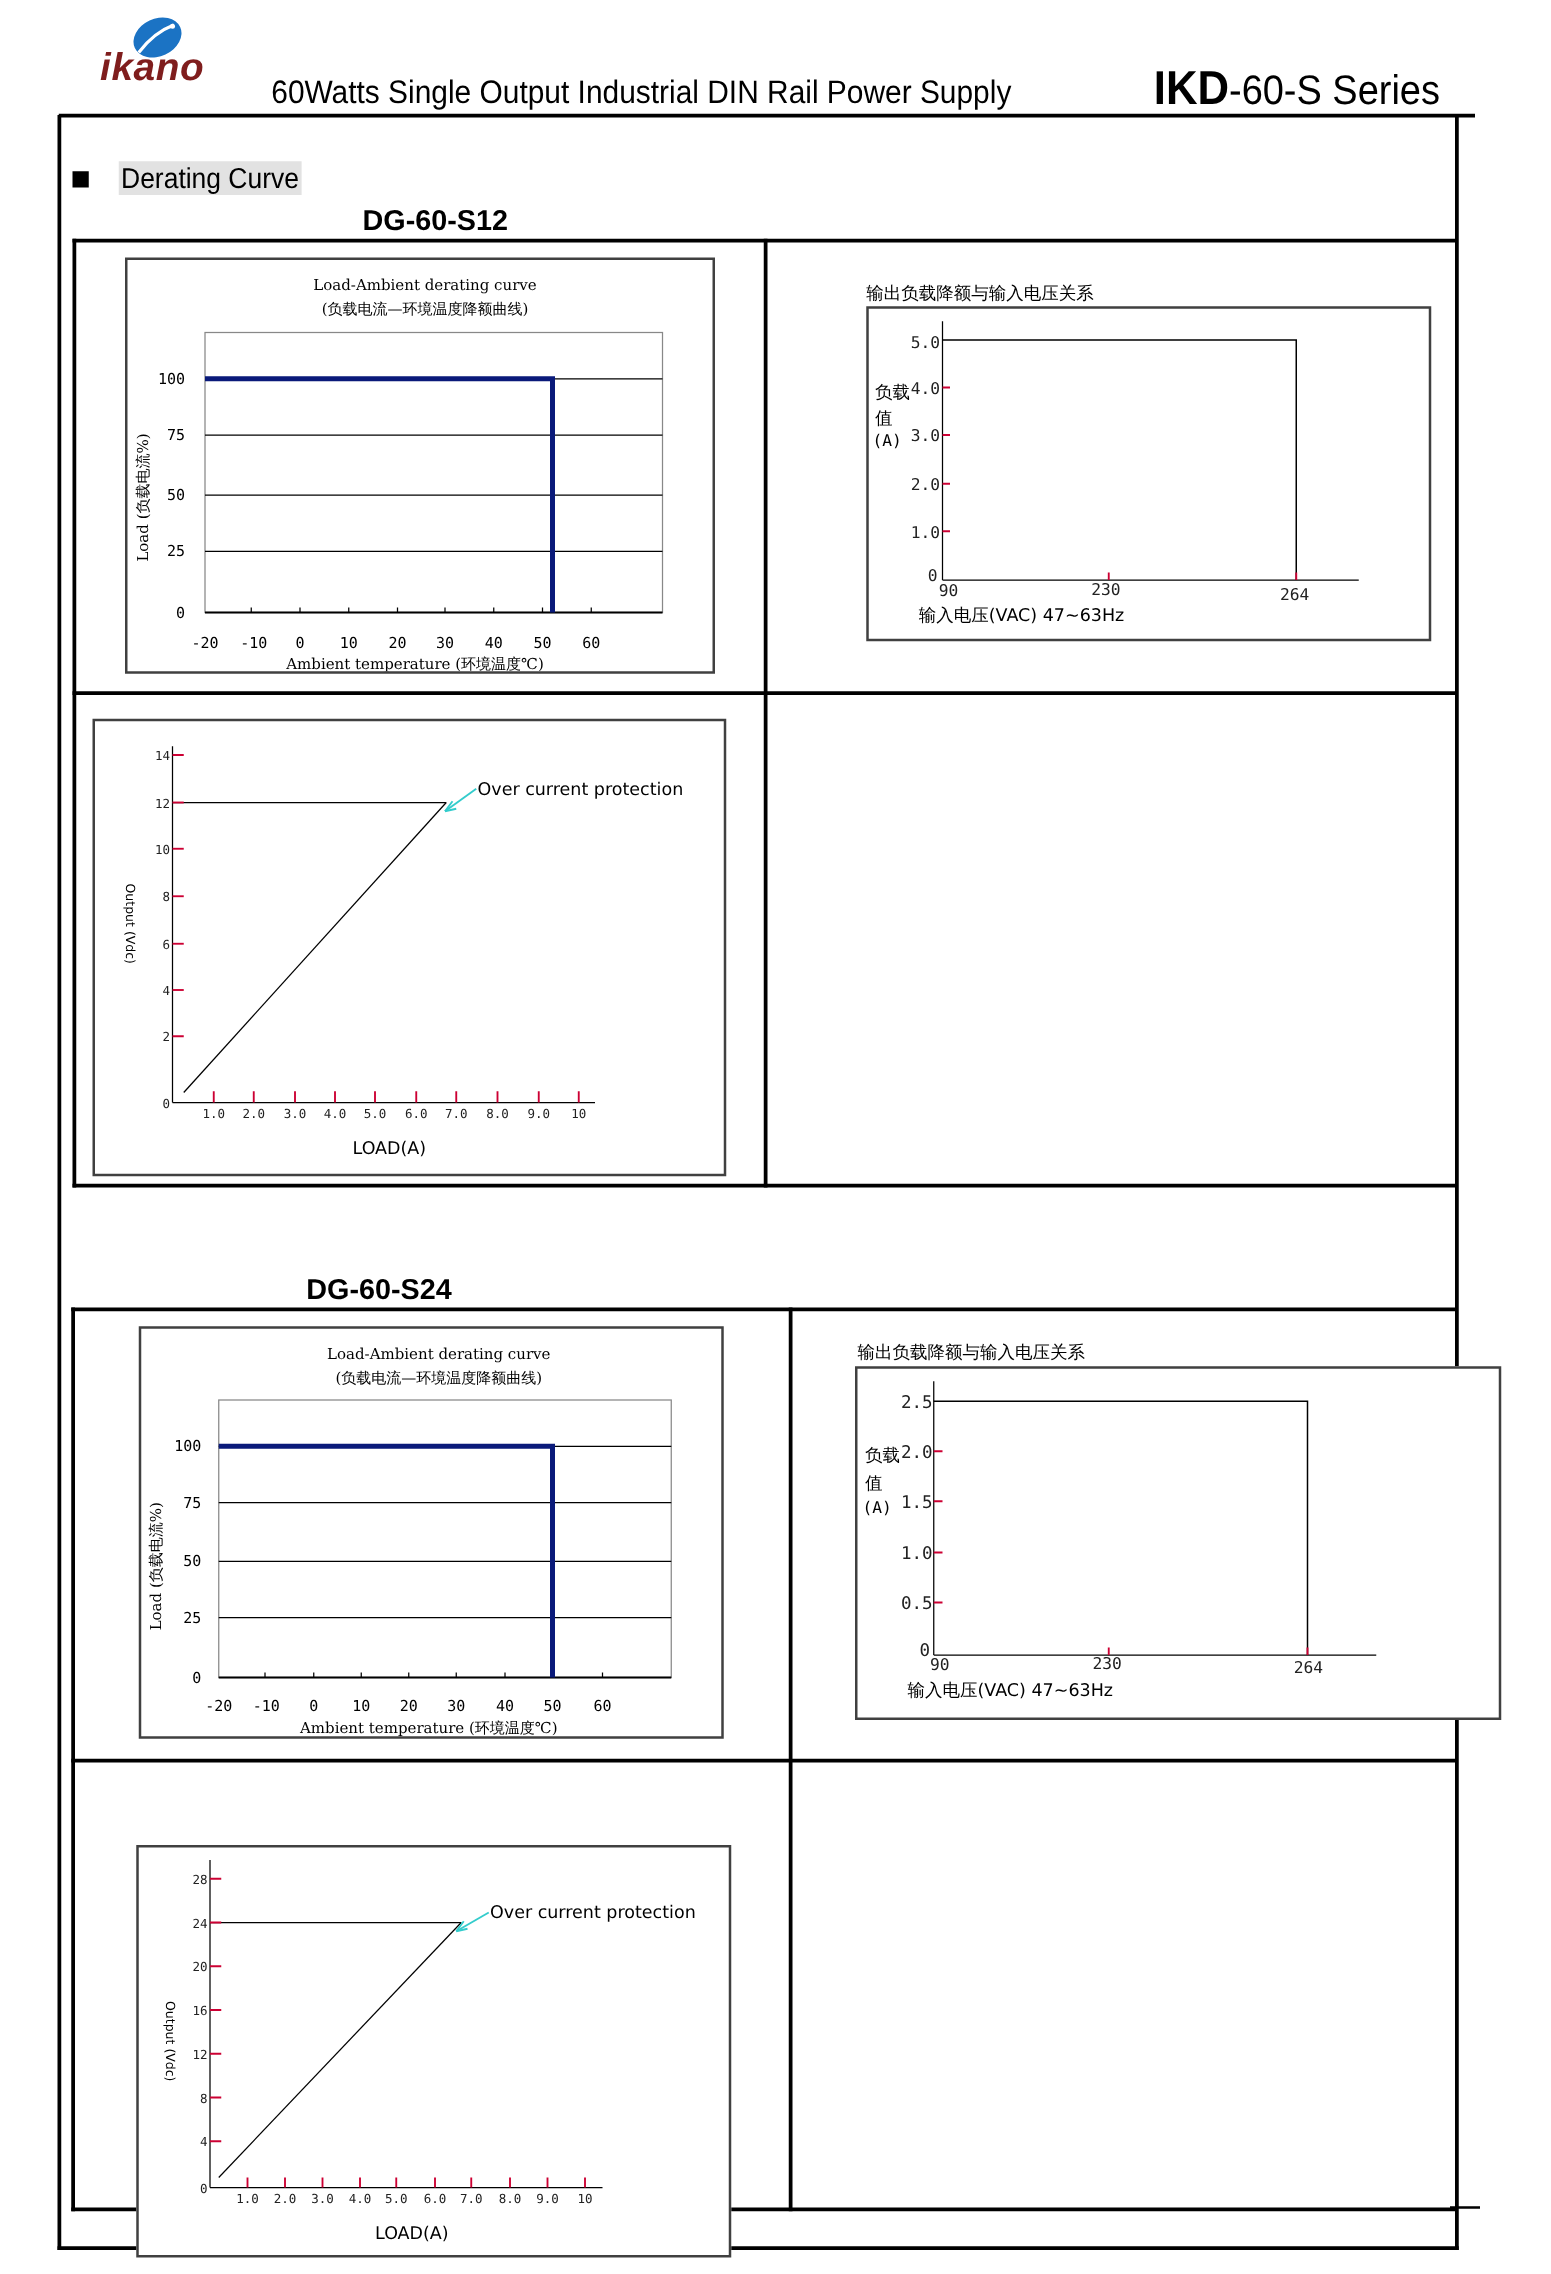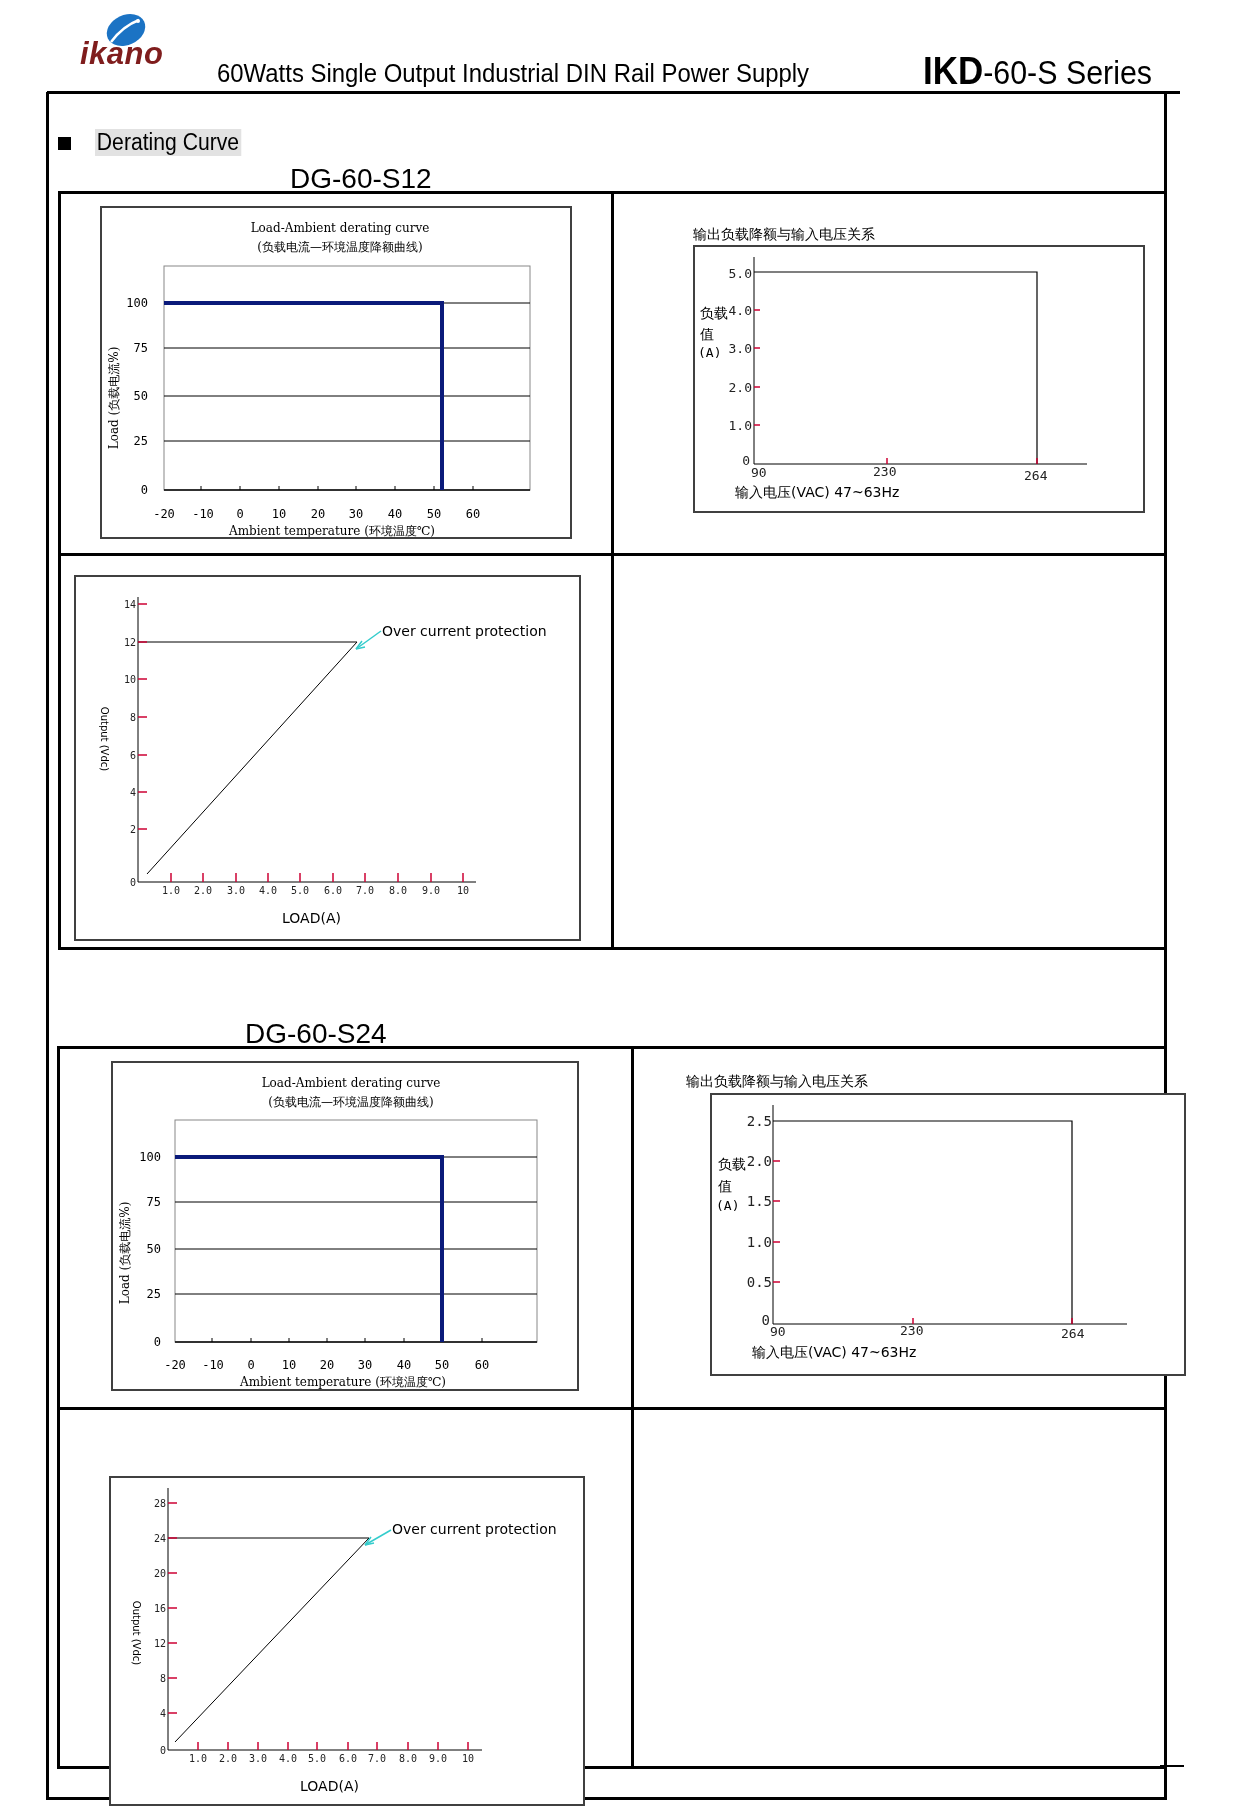--- a/index.html
+++ b/index.html
@@ -9,21 +9,21 @@
   .logo-text { font-family:"Liberation Sans", sans-serif; font-style:italic; font-weight:bold;
                color:#7f1d1d; font-size:31px; letter-spacing:0.5px; }
   .header-title { font-family:"Liberation Sans", sans-serif; font-size:26px; transform:scaleX(0.92);
                   transform-origin:left top; white-space:nowrap; }
   .series { font-family:"Liberation Sans", sans-serif; font-size:33px; white-space:nowrap;
             transform:scaleX(0.92); transform-origin:left top; }
   .series b { font-size:38px; font-weight:bold; }
   .hr { background:#000; }
   .section-title { font-size:23px; background:#e2e2e2; padding:0 2px; transform:scaleX(0.92);
                    transform-origin:left top; white-space:nowrap; }
-  .model { font-size:28px; font-weight:normal; white-space:nowrap; }
+  .model { font-size:23px; font-weight:bold; white-space:nowrap; }
   .chart-frame { border:2px solid #404040; background:#fff; box-sizing:border-box;text-align:center; }
   svg text { font-family:"DejaVu Sans Mono", monospace; }
   .serif-t { font-family:"DejaVu Serif", serif; }
   .sans-t { font-family:"DejaVu Sans", sans-serif; }
 </style>
 </head>
 <body>
 
 <div>
   <svg class="abs" style="left:103px;top:12px" width="46" height="36">
@@ -230,21 +230,21 @@
       <text x="291" y="306">40</text>
       <text x="329" y="306">50</text>
       <text x="369" y="306">60</text>
     </g>
     <text x="230" y="323" font-size="12" text-anchor="middle" class="serif-t">Ambient temperature  (环境温度℃)</text>
     <text x="0" y="0" font-size="12" text-anchor="middle" class="serif-t" transform="translate(16,190) rotate(-90)">Load (负载电流%)</text>
   </svg>
 </div>
 
 <div class="abs sans-t" style="left:686px;top:1073px;font-size:14px">输出负载降额与输入电压关系</div>
-<div class="abs chart-frame" style="left:710px;top:1093px;width:476px;height:283px;border-width:2px">
+<div class="abs chart-frame" style="left:684px;top:1093px;width:517px;height:283px;border-width:2px">
   <svg width="469" height="279" style="position:absolute;left:0;top:0">
     <line x1="61" y1="10" x2="61" y2="229" stroke="#000"></line>
     <line x1="61" y1="229" x2="415" y2="229" stroke="#000"></line>
     <polyline points="61,26 360,26 360,229" fill="none" stroke="#000" stroke-width="1.2"></polyline>
     <g stroke="#cc0033" stroke-width="1.5">
       <line x1="61" y1="66" x2="68" y2="66"></line>
         <line x1="61" y1="106" x2="68" y2="106"></line>
       <line x1="61" y1="147" x2="68" y2="147"></line>
         <line x1="61" y1="187" x2="68" y2="187"></line>
       <line x1="201" y1="223" x2="201" y2="229"></line>

